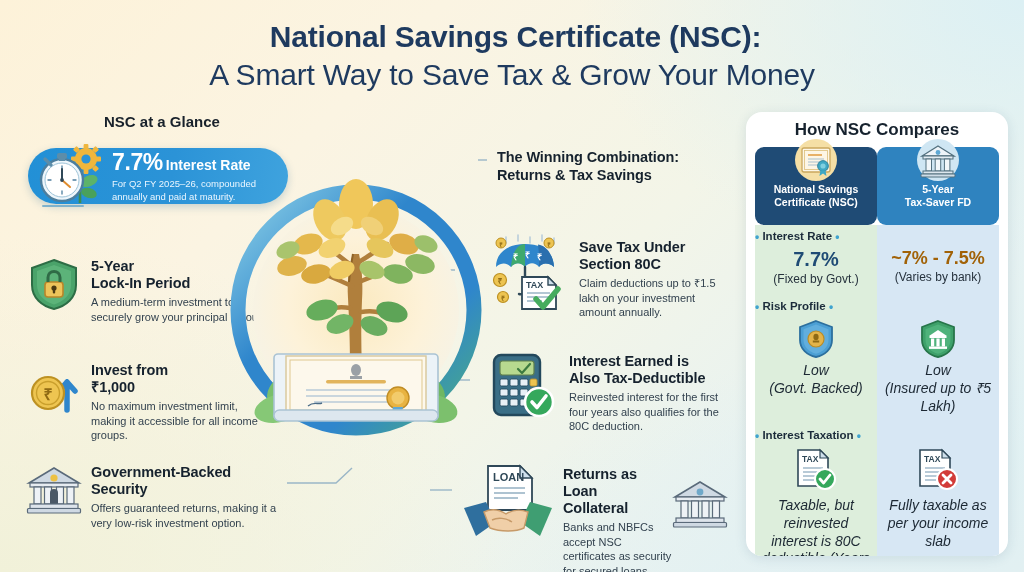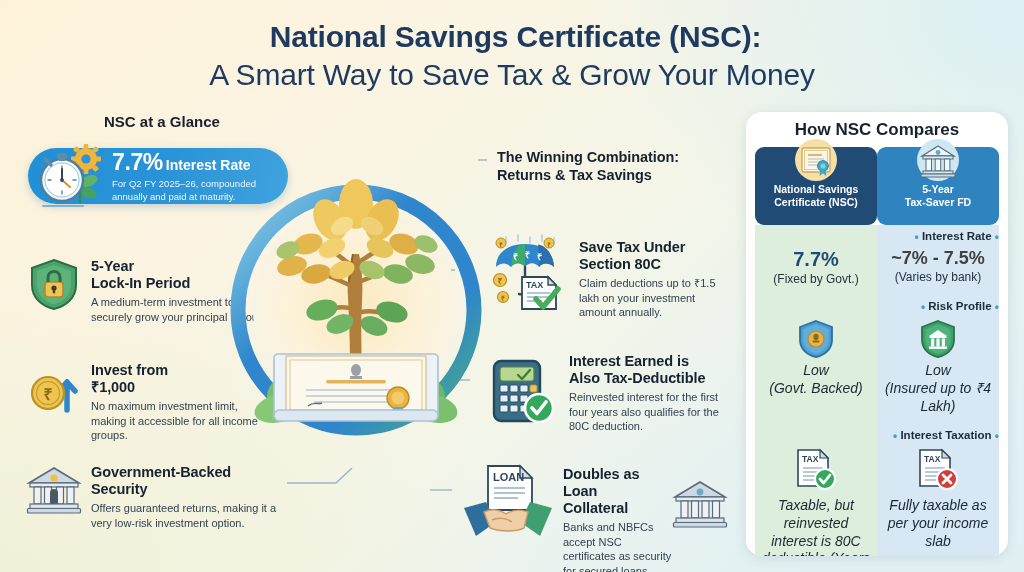--- a/index.html
+++ b/index.html
@@ -148,21 +148,21 @@
   .col-head .chead-label {
     font-size: 10.5px;
     font-weight: 700;
     line-height: 1.22;
   }
 
   .crow { display: flex; position: relative; }
   .crow-title {
     position: absolute;
     top: 0; left: 0; width: 100%;
-    text-align: right;
+    text-align: left;
     font-size: 11.5px;
     font-weight: 700;
     color: #1b2b3a;
     padding-top: 5px;
     z-index: 3;
     pointer-events: none;
   }
   .crow-title .dot { color: #3fa3cf; font-size: 12px; vertical-align: middle; }
   .ccell {
     flex: 1 1 0;
@@ -174,21 +174,21 @@
   .crow.r1 .ccell.left  { border-radius: 0; }
   .crow.last .ccell.left  { border-radius: 0 0 0 11px; }
   .crow.last .ccell.right { border-radius: 0 0 11px 0; }
   .cval {
     font-size: 20px;
     font-weight: 700;
     color: #1f4b75;
     line-height: 1.05;
     white-space: nowrap;
   }
-  .cval.dark { color: #404040; font-size: 18px; }
+  .cval.dark { color: #a16207; font-size: 18px; }
   .cnote {
     font-size: 12px;
     color: #26323d;
     line-height: 1.25;
     margin-top: 2px;
   }
   .cicon { width: 38px; height: 40px; margin: 0 auto 3px; position: relative; }
   .clabel { font-size: 14px; color: #1c2833; line-height: 1.28; font-style: italic; }
 
   
@@ -462,21 +462,21 @@
     </div>
     <div class="ftext" style="padding-top:6px;">
       <div class="fhead">
         <span>Save Tax Under</span><br>
         <span>Section 80C</span>
       </div>
       <div class="fbody">Claim deductions up to ₹1.5 lakh on your investment amount annually.</div>
     </div>
   </div>
 
-  <div class="feature" style="top:349px; left:488px; width:246px;align-items:center;">
+  <div class="feature" style="top:349px; left:488px; width:246px;">
     <div class="ficon" style="width:72px;height:72px;">
       <svg width="72" height="72" viewBox="0 0 72 72">
         <rect x="6" y="6" width="46" height="60" rx="7" fill="#3a6e86" stroke="#23485c" stroke-width="2.4"></rect>
         <rect x="12" y="12" width="34" height="14" rx="2.5" fill="#b7d98f" stroke="#5e7f4d" stroke-width="1.2"></rect>
         <path d="M30,20 L34,24 L42,15" stroke="#3d7a3f" stroke-width="2.2" fill="none" stroke-linecap="round" stroke-linejoin="round"></path>
         <g fill="#e8f0f6" stroke="#23485c" stroke-width="0.9">
           <rect x="12" y="30" width="8" height="7" rx="1.6"></rect>
           <rect x="22" y="30" width="8" height="7" rx="1.6"></rect>
           <rect x="32" y="30" width="8" height="7" rx="1.6"></rect>
           <rect x="12" y="40" width="8" height="7" rx="1.6"></rect>
@@ -515,21 +515,21 @@
             <path d="M32,36 H56"></path>
         </g>
         <path d="M2,46 L24,40 L34,60 L14,74 Z" fill="#2f6f9e"></path>
         <path d="M90,46 L68,40 L58,60 L78,74 Z" fill="#3f9e72"></path>
         <path d="M22,50 C30,46 38,48 44,52 C50,48 58,47 66,50 L62,66 C54,70 38,70 28,66 Z" fill="#f0cfa8" stroke="#c79a68" stroke-width="1.4"></path>
         <path d="M30,58 C36,55 44,56 50,60" stroke="#c79a68" stroke-width="1.4" fill="none"></path>
       </svg>
     </div>
     <div class="ftext" style="padding-top:4px;">
       <div class="fhead">
-        <span>Doubles as Loan</span><br>
+        <span>Returns as Loan</span><br>
         <span>Collateral</span>
       </div>
       <div class="fbody">Banks and NBFCs accept NSC certificates as security for secured loans.</div>
     </div>
   </div>
 
   <div style="position:absolute; top:476px; left:672px; width:56px; height:56px;">
     <svg width="56" height="56" viewBox="0 0 56 56">
       <path d="M28,6 L53,21 H3 Z" fill="#cfd9e3" stroke="#5a6a7a" stroke-width="1.6"></path>
       <circle cx="28" cy="16" r="3.4" fill="#6fa8c9"></circle>
@@ -646,21 +646,21 @@
             <g fill="#ffffff">
               <rect x="12" y="19.5" width="3.2" height="8"></rect>
               <rect x="17.4" y="19.5" width="3.2" height="8"></rect>
               <rect x="22.8" y="19.5" width="3.2" height="8"></rect>
             </g>
             <rect x="10" y="27.5" width="18" height="2.4" fill="#ffffff"></rect>
           </svg>
         </div>
         <div class="clabel">
           <span>Low</span><br>
-          <span>(Insured up to ₹4 Lakh)</span>
+          <span>(Insured up to ₹5 Lakh)</span>
         </div>
       </div>
     </div>
 
     <div class="crow last">
       <div class="crow-title">
         <span class="dot">•</span>
         <span>Interest Taxation</span>
         <span class="dot">•</span>
       </div>

